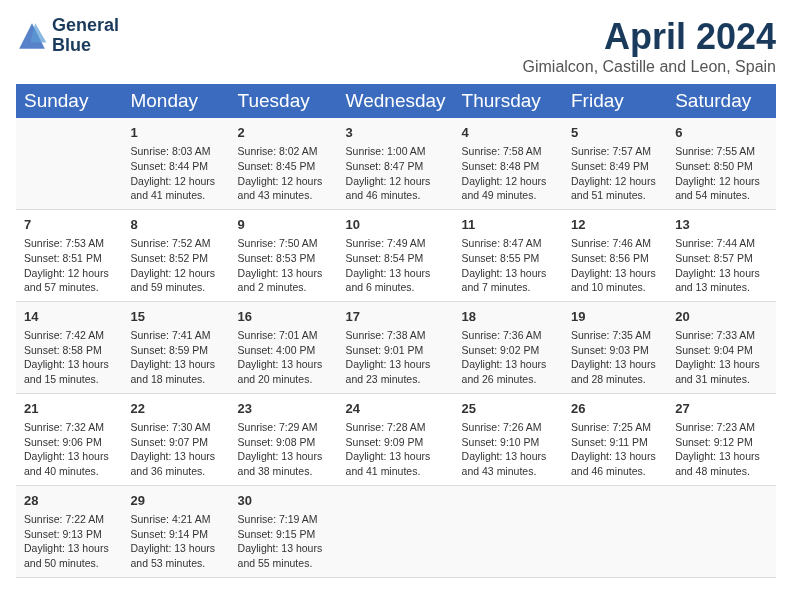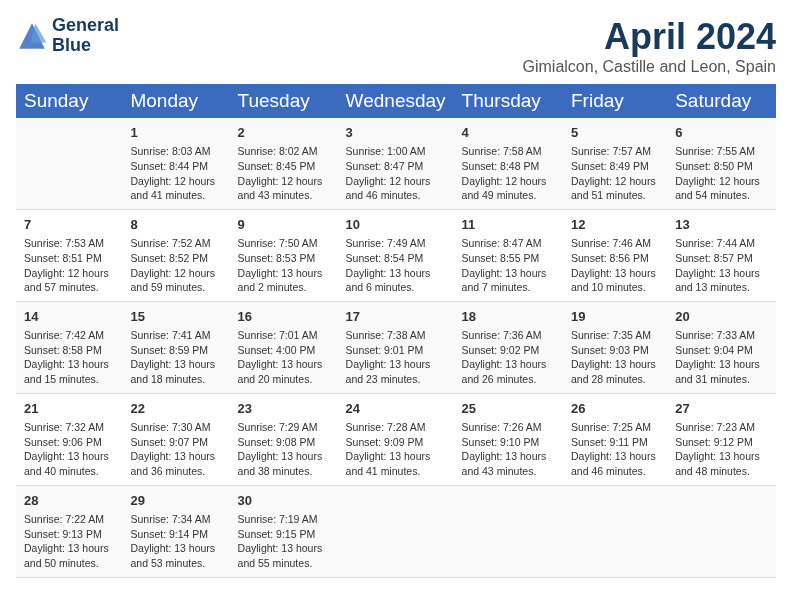--- a/index.html
+++ b/index.html
@@ -320,21 +320,21 @@
       <tr>
         <td>
           <span class="day-num">28</span>
           <div class="day-info">Sunrise: 7:22 AM</div>
           <div class="day-info">Sunset: 9:13 PM</div>
           <div class="day-info">Daylight: 13 hours</div>
           <div class="day-info">and 50 minutes.</div>
         </td>
         <td>
           <span class="day-num">29</span>
-          <div class="day-info">Sunrise: 7:34 AM</div>
+          <div class="day-info">Sunrise: 4:21 AM</div>
           <div class="day-info">Sunset: 9:14 PM</div>
           <div class="day-info">Daylight: 13 hours</div>
           <div class="day-info">and 53 minutes.</div>
         </td>
         <td>
           <span class="day-num">30</span>
           <div class="day-info">Sunrise: 7:19 AM</div>
           <div class="day-info">Sunset: 9:15 PM</div>
           <div class="day-info">Daylight: 13 hours</div>
           <div class="day-info">and 55 minutes.</div>

